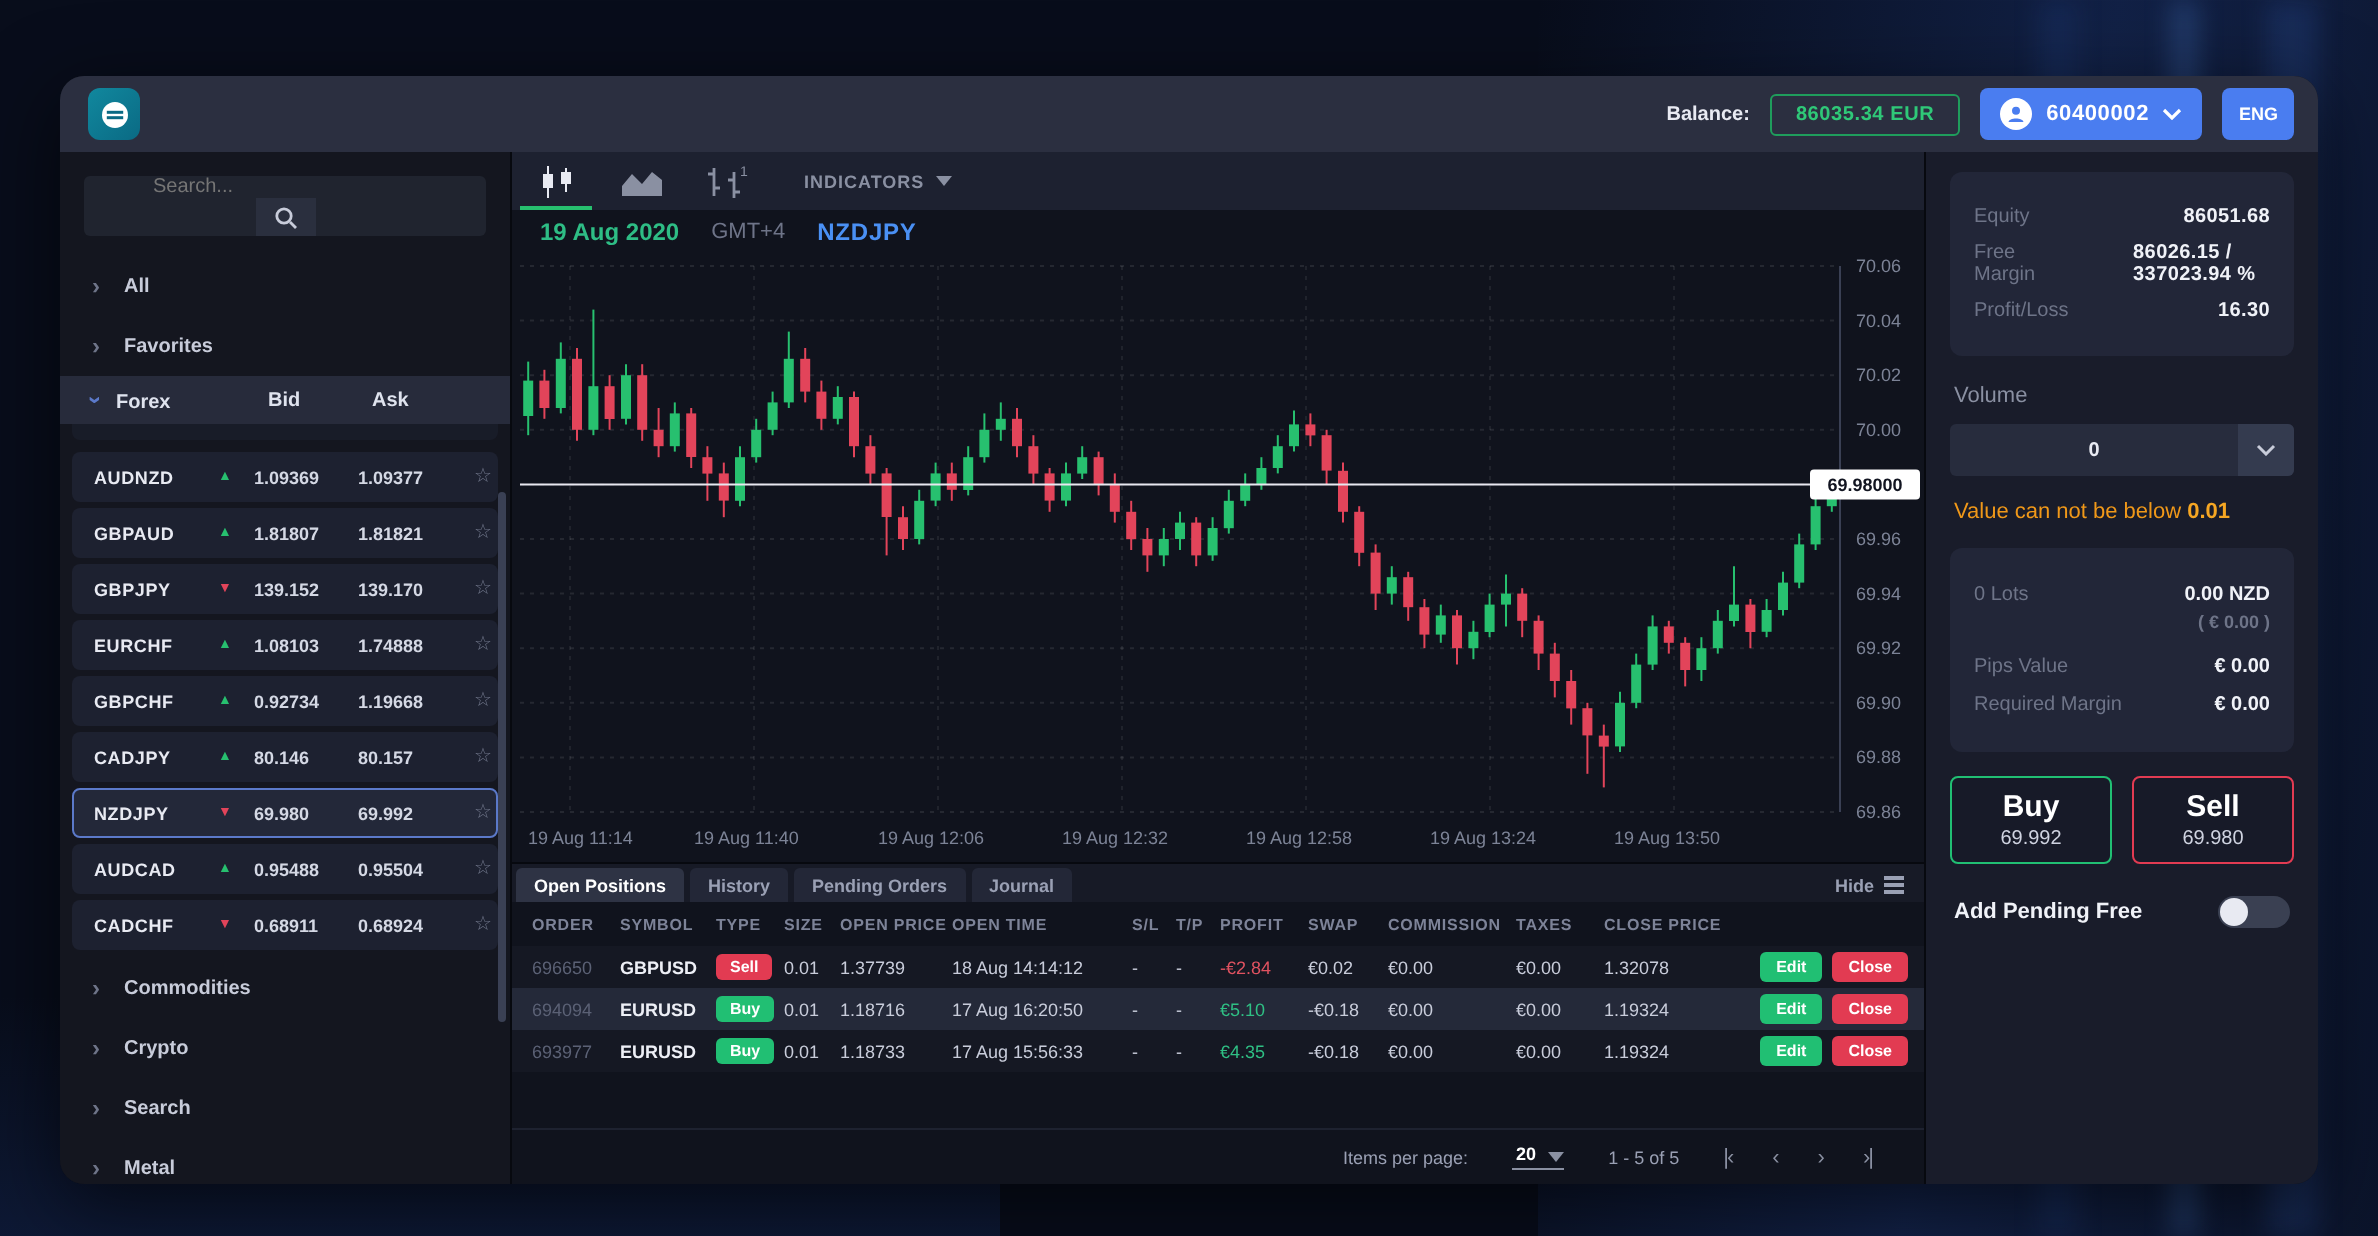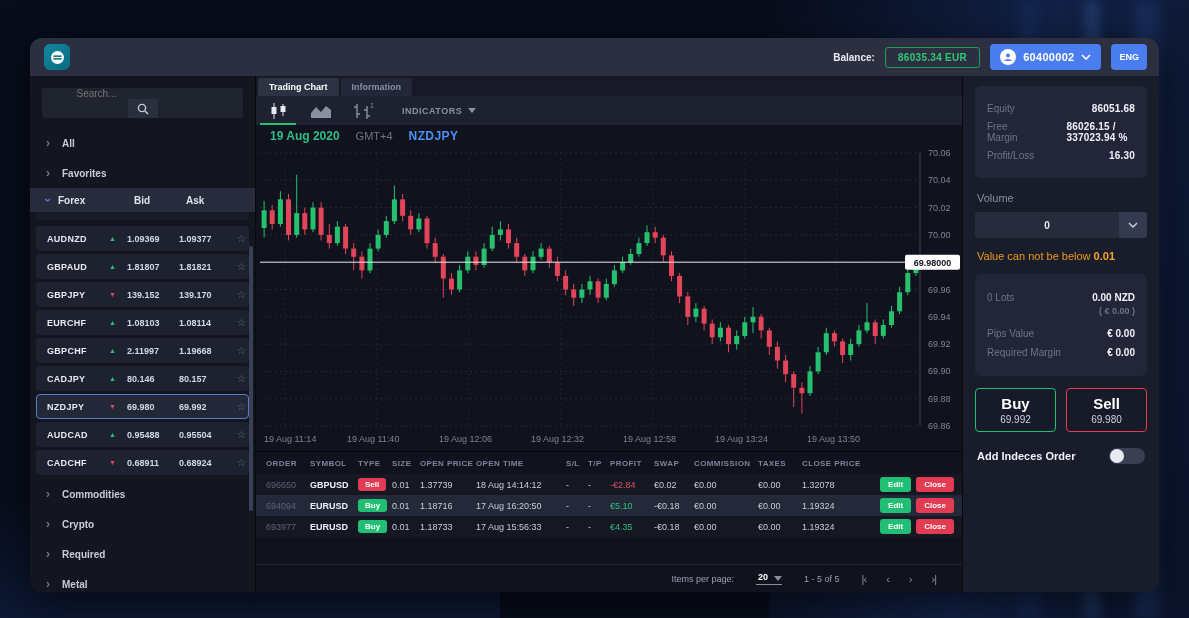--- a/index.html
+++ b/index.html
@@ -218,27 +218,27 @@
   <span class="psym">GBPJPY</span>
   <span class="pdir down">▼</span>
   <span class="pbid">139.152</span>
   <span class="pask">139.170</span>
   <span class="pstar">☆</span>
           </div>
           <div class="pair-row">
   <span class="psym">EURCHF</span>
   <span class="pdir up">▲</span>
   <span class="pbid">1.08103</span>
-  <span class="pask">1.08114</span>
+  <span class="pask">1.74888</span>
   <span class="pstar">☆</span>
           </div>
           <div class="pair-row">
   <span class="psym">GBPCHF</span>
   <span class="pdir up">▲</span>
-  <span class="pbid">2.11997</span>
+  <span class="pbid">0.92734</span>
   <span class="pask">1.19668</span>
   <span class="pstar">☆</span>
           </div>
           <div class="pair-row">
   <span class="psym">CADJPY</span>
   <span class="pdir up">▲</span>
   <span class="pbid">80.146</span>
   <span class="pask">80.157</span>
   <span class="pstar">☆</span>
           </div>
@@ -268,35 +268,31 @@
           <div class="cat-row">
             <span class="chev">›</span>
             <span>Commodities</span>
           </div>
           <div class="cat-row">
             <span class="chev">›</span>
             <span>Crypto</span>
           </div>
           <div class="cat-row">
             <span class="chev">›</span>
-            <span>Required</span>
+            <span>Search</span>
           </div>
           <div class="cat-row">
             <span class="chev">›</span>
             <span>Metal</span>
           </div>
         </div>
       <div class="side-scrollbar"></div>
     </aside>
 
     <main class="center">
-      <div class="chart-tabs" id="chart-tabs">
-          <span class="ctab active">Trading Chart</span>
-          <span class="ctab">Information</span>
-        </div>
 
       <div class="toolbar">
         <div class="ctype-icons">
           <span class="ctype">
             <svg width="20" height="18" viewBox="0 0 20 18">
                 <line x1="5" y1="1" x2="5" y2="17" stroke="#e8eaf2" stroke-width="1"></line>
                 <rect x="2.5" y="5" width="5" height="7" fill="#e8eaf2"></rect>
                 <line x1="14" y1="2" x2="14" y2="14" stroke="#e8eaf2" stroke-width="1"></line>
                 <rect x="11.5" y="4" width="5" height="6" fill="#e8eaf2"></rect>
               </svg>
@@ -534,20 +530,34 @@
             <span class="xlab" style="left:87px">19 Aug 11:40</span>
             <span class="xlab" style="left:179px">19 Aug 12:06</span>
             <span class="xlab" style="left:271px">19 Aug 12:32</span>
             <span class="xlab" style="left:363px">19 Aug 12:58</span>
             <span class="xlab" style="left:455px">19 Aug 13:24</span>
             <span class="xlab" style="left:547px">19 Aug 13:50</span>
           </div>
       </div>
 
       <div class="positions">
+        <div class="pos-tabs" id="pos-tabs">
+            <span class="ptab active">Open Positions</span>
+            <span class="ptab">History</span>
+            <span class="ptab">Pending Orders</span>
+            <span class="ptab">Journal</span>
+            <span class="hide-btn">
+              <span>Hide</span>
+              <svg width="10" height="9" viewBox="0 0 10 9">
+                <rect x="0" y="0" width="10" height="2" fill="#9aa0b4"></rect>
+                <rect x="0" y="3.5" width="10" height="2" fill="#9aa0b4"></rect>
+                <rect x="0" y="7" width="10" height="2" fill="#9aa0b4"></rect>
+              </svg>
+            </span>
+          </div>
         <div class="pgrid phead" id="pos-head">
             <span>ORDER</span>
             <span>SYMBOL</span>
             <span>TYPE</span>
             <span>SIZE</span>
             <span>OPEN PRICE</span>
             <span>OPEN TIME</span>
             <span>S/L</span>
             <span>T/P</span>
             <span>PROFIT</span>
@@ -678,21 +688,21 @@
           <span class="bs-name">Buy</span>
           <span class="bs-price">69.992</span>
         </div>
         <div class="bs-btn sell">
           <span class="bs-name">Sell</span>
           <span class="bs-price">69.980</span>
         </div>
       </div>
 
       <div class="pending-row">
-        <span class="pending-label">Add Indeces Order</span>
+        <span class="pending-label">Add Pending Free</span>
         <span class="toggle">
             <span class="knob"></span>
           </span>
       </div>
     </aside>
 
   </div>
 </div>
 
 </body></html>

